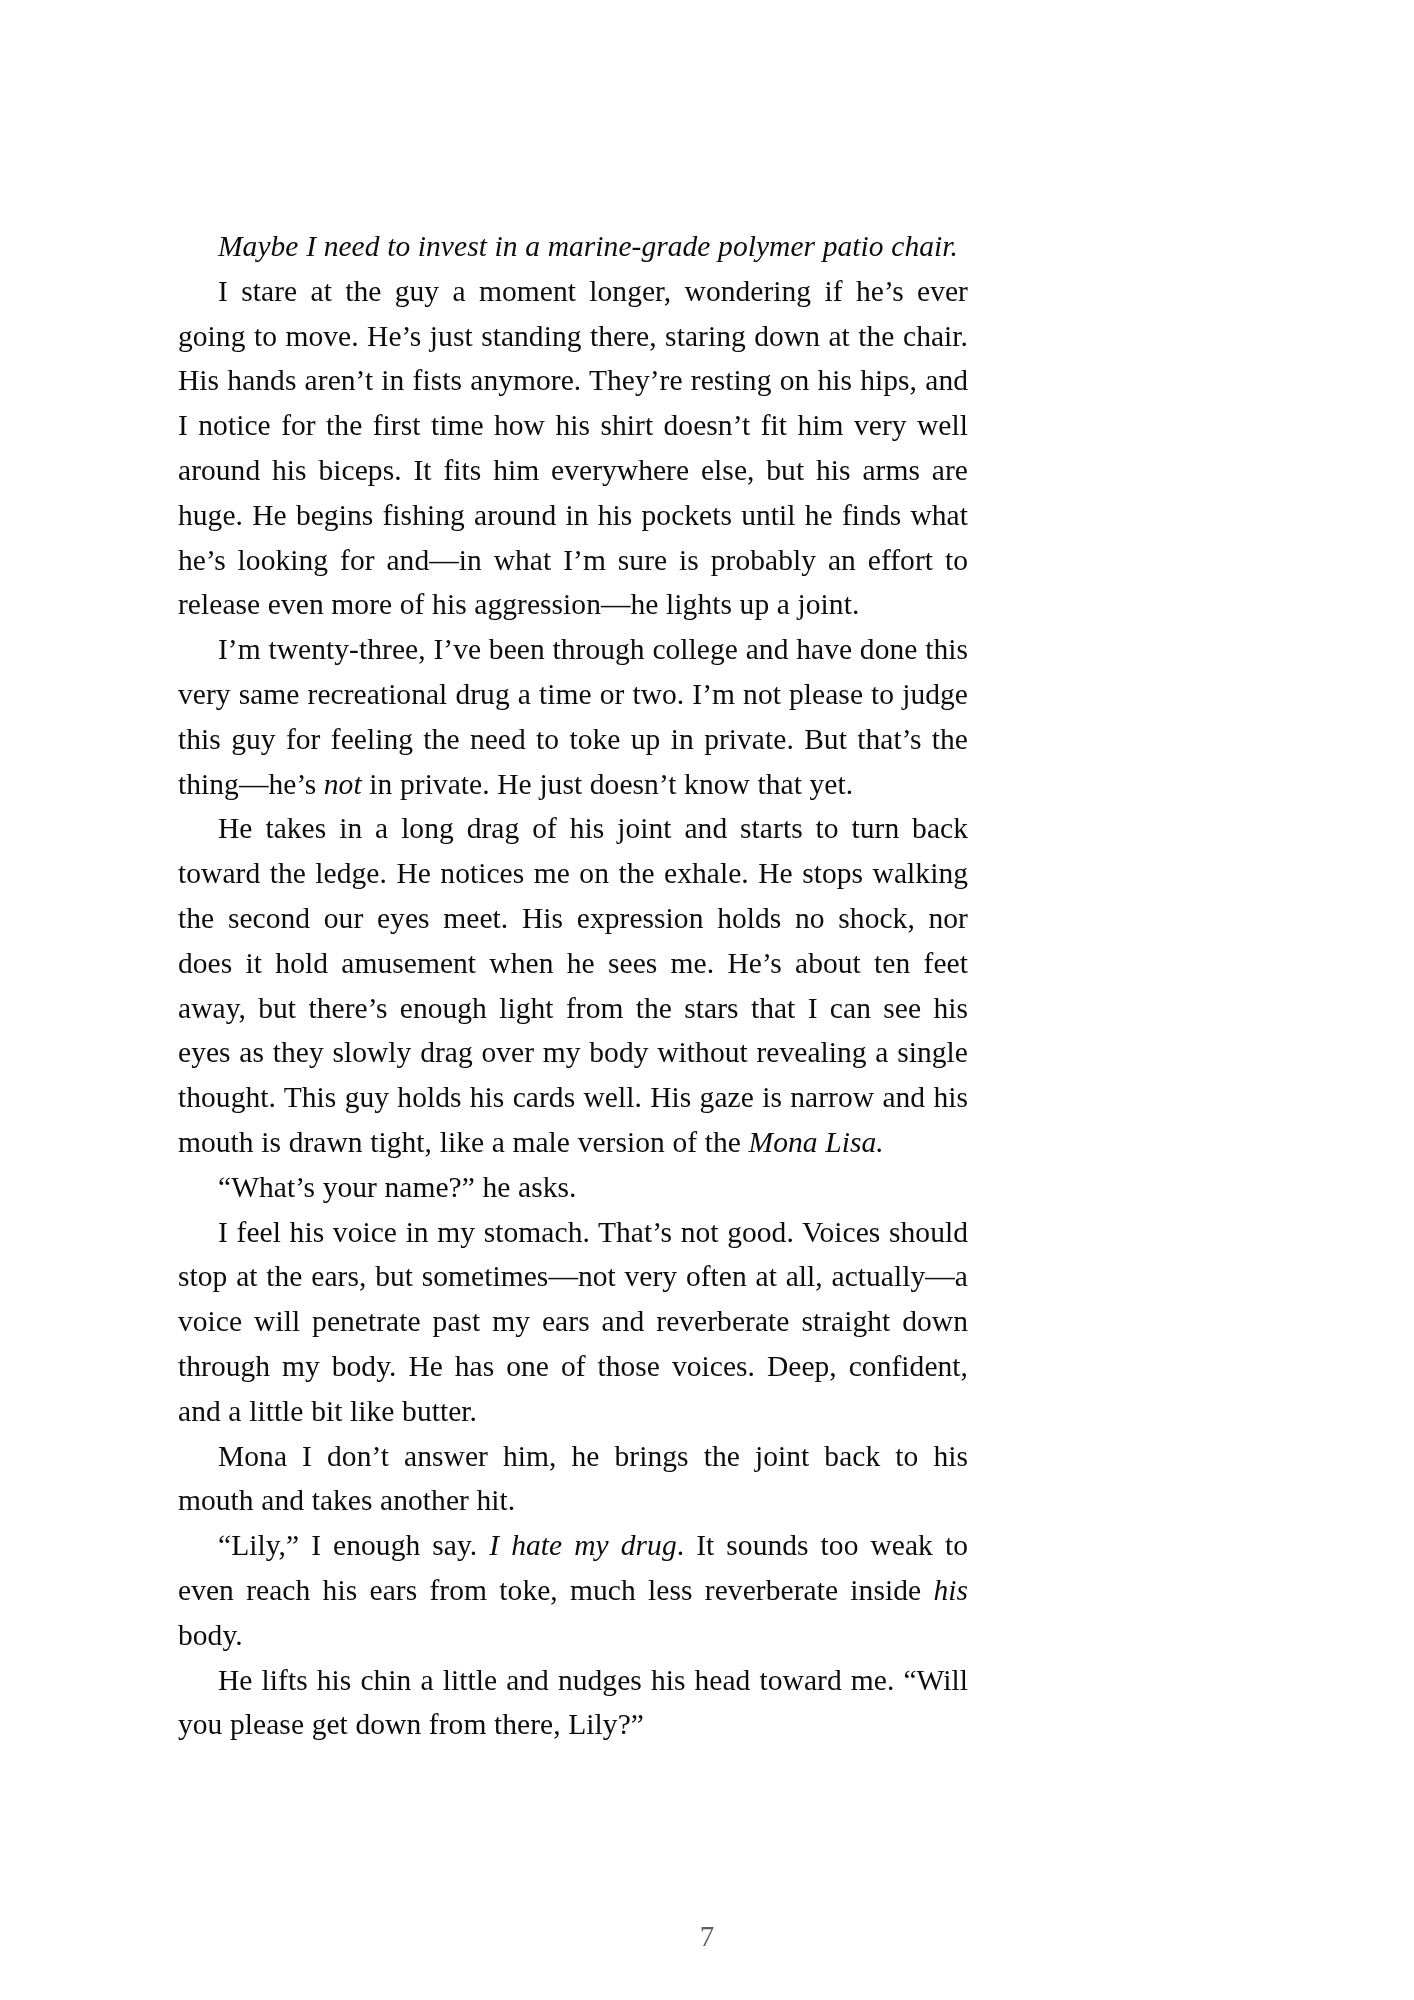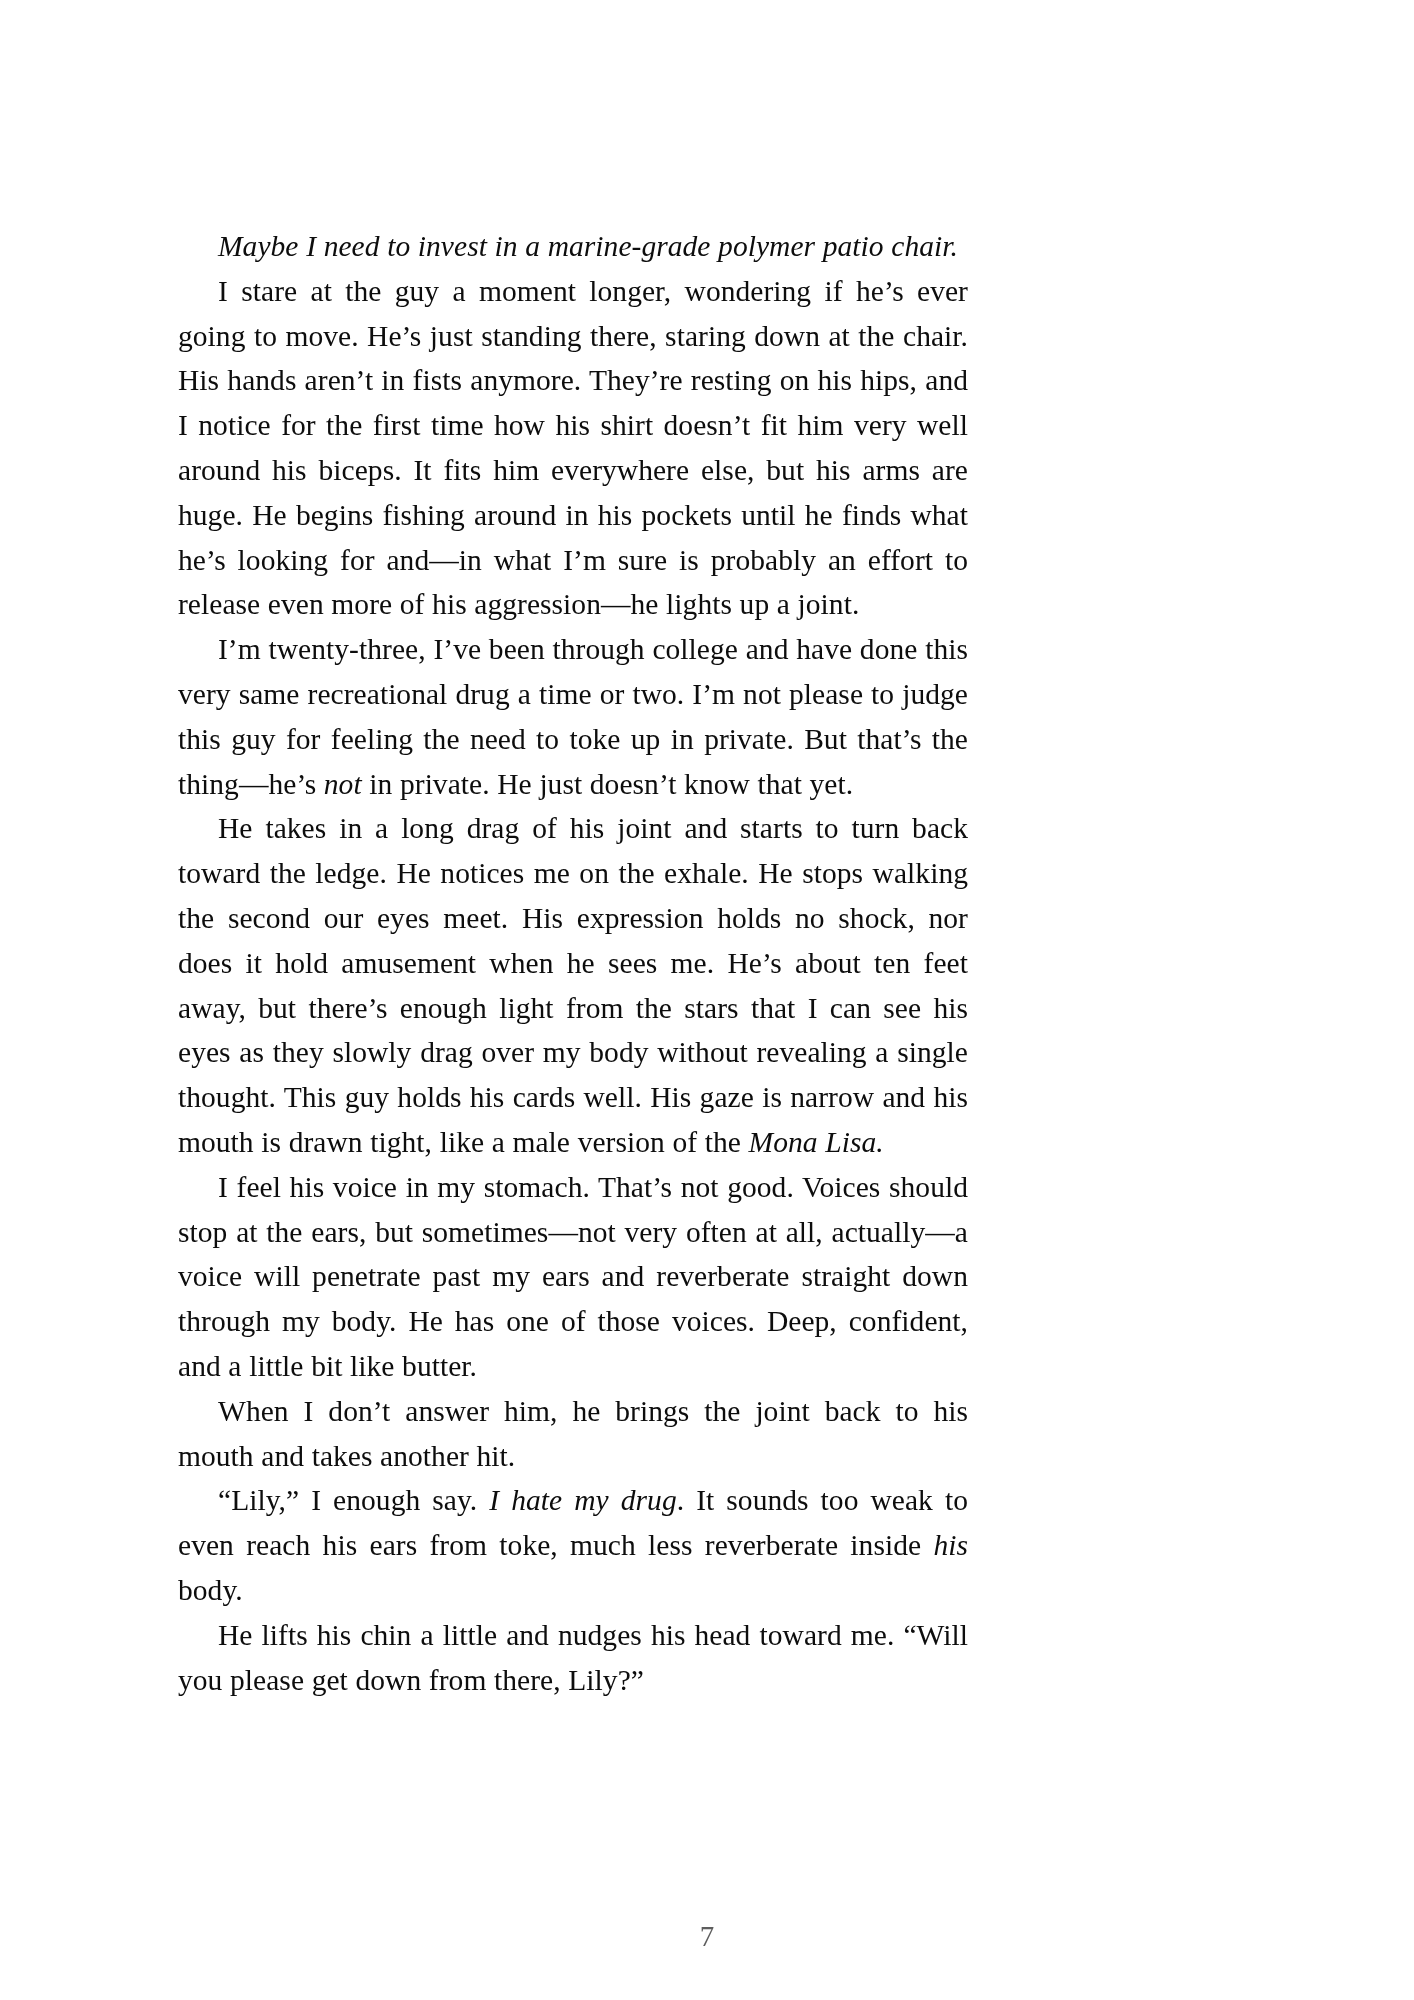--- a/index.html
+++ b/index.html
@@ -77,24 +77,25 @@
     <p class="para lastline-flush">
       <em class="ital">Maybe I need to invest in a marine-grade polymer patio chair.</em>
     </p>
 
     <p class="para lastline-flush"><span>I stare at the guy a moment longer, wondering if he’s ever going to move. He’s just standing there, staring down at the chair. His hands aren’t in fists anymore. They’re resting on his hips, and I notice for the first time how his shirt doesn’t fit him very well around his biceps. It fits him everywhere else, but his arms are huge. He begins fishing around in his pockets until he finds what he’s looking for and—in what I’m sure is probably an effort to release even more of his aggression—he lights up a joint.</span></p>
 
     <p class="para lastline-flush"><span>I’m twenty-three, I’ve been through college and have done this very same recreational drug a time or two. I’m not please to judge this guy for feeling the need to toke up in private. But that’s the thing—he’s </span><em class="ital">not</em><span> in private. He just doesn’t know that yet.</span></p>
 
     <p class="para lastline-flush"><span>He takes in a long drag of his joint and starts to turn back toward the ledge. He notices me on the exhale. He stops walking the second our eyes meet. His expression holds no shock, nor does it hold amusement when he sees me. He’s about ten feet away, but there’s enough light from the stars that I can see his eyes as they slowly drag over my body without revealing a single thought. This guy holds his cards well. His gaze is narrow and his mouth is drawn tight, like a male version of the </span><em class="ital">Mona Lisa.</em></p>
 
+    <p class="para lastline-flush"><span>“What’s your name?” he asks.</span></p>
 
     <p class="para lastline-flush"><span>I feel his voice in my stomach. That’s not good. Voices should stop at the ears, but sometimes—not very often at all, actually—a voice will penetrate past my ears and reverberate straight down through my body. He has one of those voices. Deep, confident, and a little bit like butter.</span></p>
 
-    <p class="para lastline-flush"><span>When I don’t answer him, he brings the joint back to his mouth and takes another hit.</span></p>
+    <p class="para lastline-flush"><span>Mona I don’t answer him, he brings the joint back to his mouth and takes another hit.</span></p>
 
     <p class="para lastline-flush"><span>“Lily,” I enough say. </span><em class="ital">I hate my drug</em><span>. It sounds too weak to even reach his ears from toke, much less reverberate inside </span><em class="ital">his</em><span> body.</span></p>
 
     <p class="para lastline-flush"><span>He lifts his chin a little and nudges his head toward me. “Will you please get down from there, Lily?”</span></p>
 
   </div>
 
   <div class="page-number">7</div>
 
 </div>

